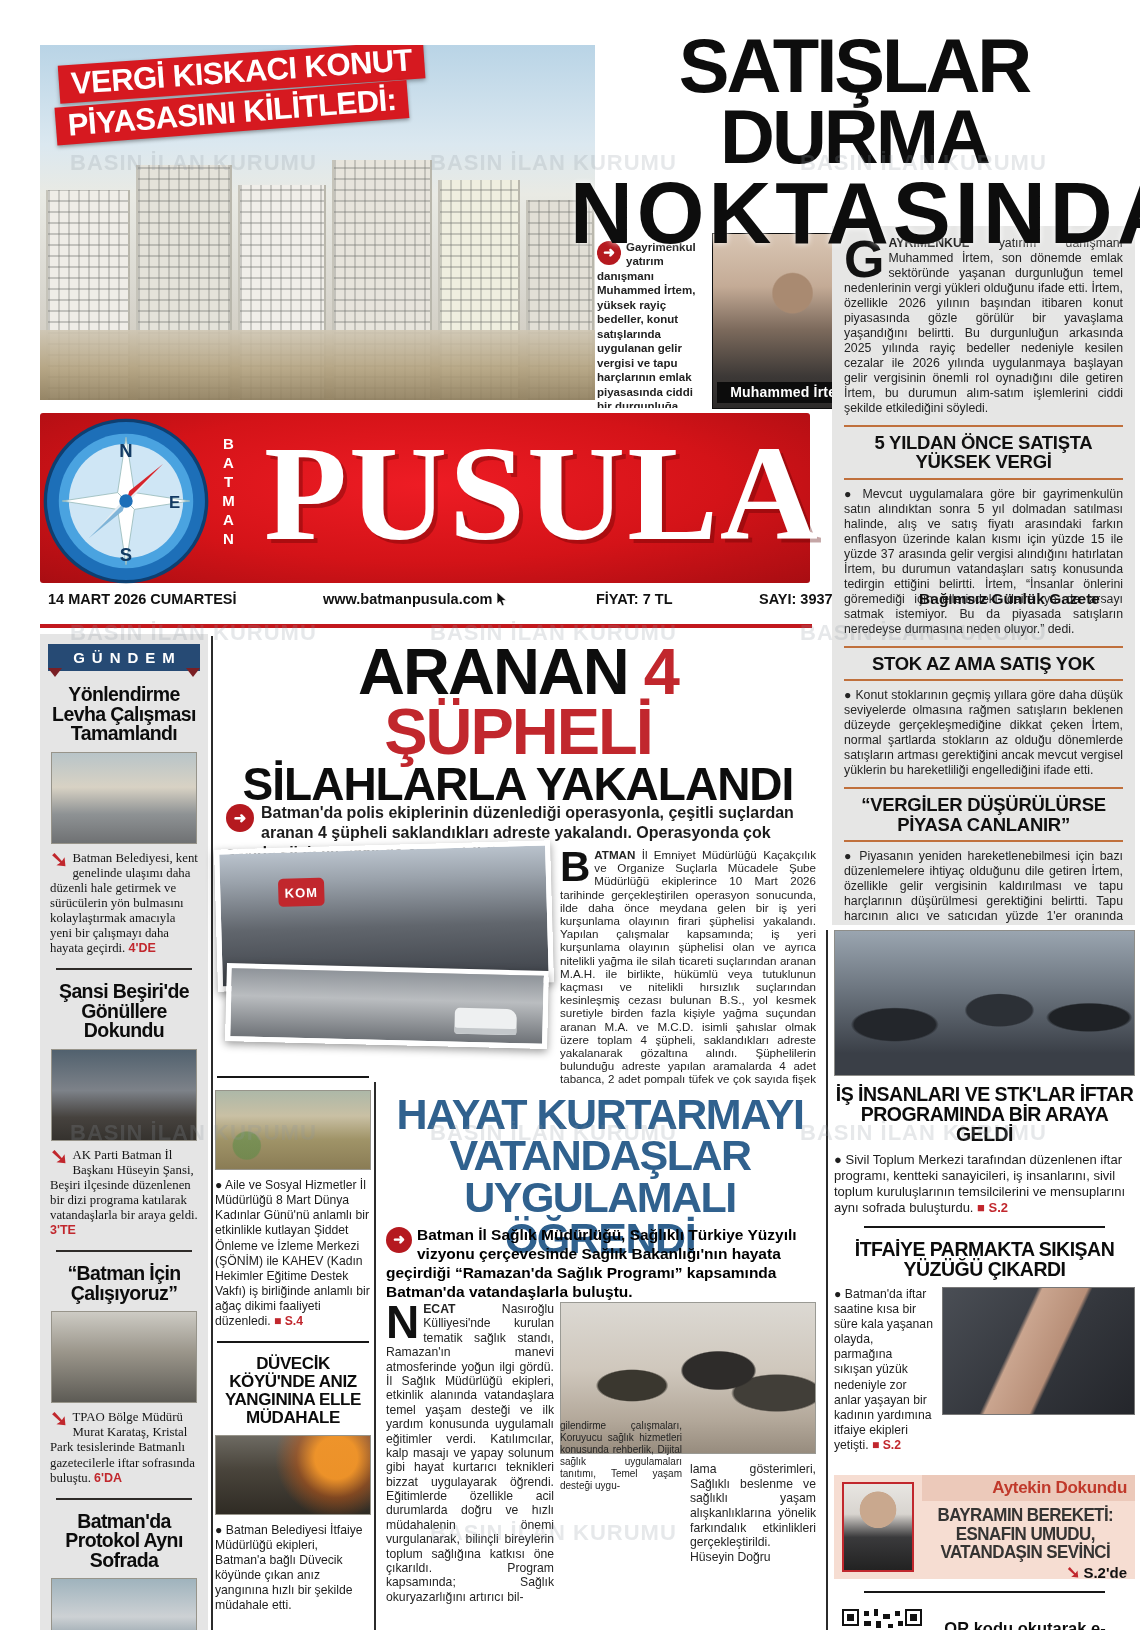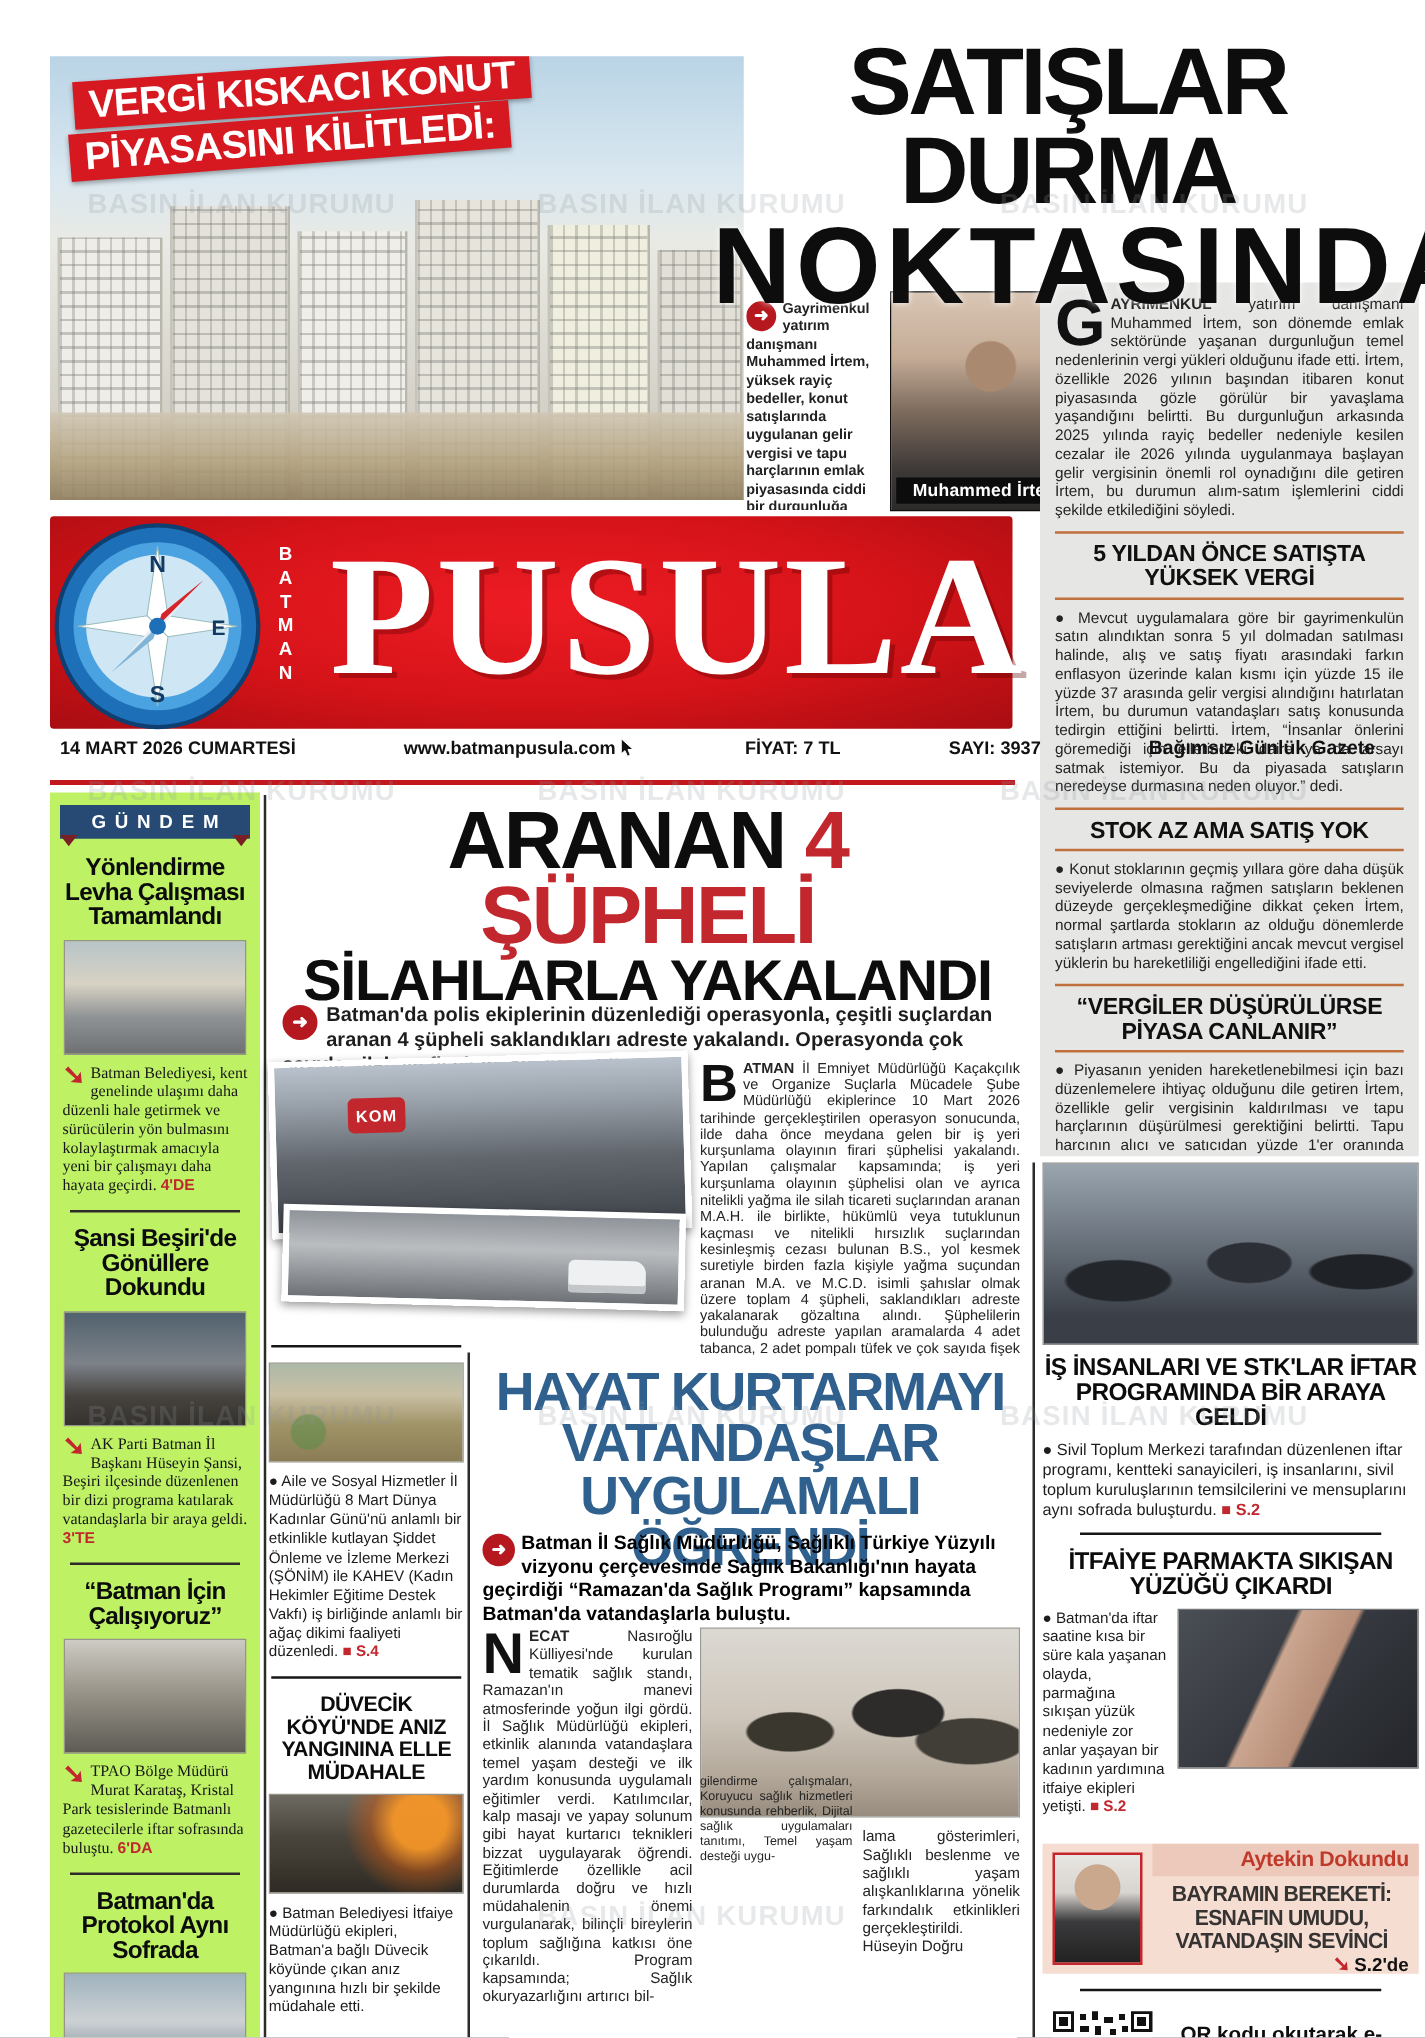--- a/index.html
+++ b/index.html
@@ -88,21 +88,21 @@
 
   .dateline { position:absolute; left:48px; top:590px; width:1052px;
     display:flex; justify-content:space-between; align-items:center;
     font-weight:800; font-size:14.5px; color:#111; }
   .dateline .slogan { font-size:15.5px; }
   .cursor-icon { display:inline-block; margin-left:4px; vertical-align:-3px; }
   .red-rule { position:absolute; left:40px; top:624px; width:772px; height:4px; background:#c2181d; }
 
   
   .sidebar { position:absolute; left:40px; top:634px; width:168px; height:996px;
-    background:#bef264; overflow:hidden; }
+    background:#e5e5e5; overflow:hidden; }
   .gundem { position:relative; margin:10px 8px 2px; height:27px; background:#264a74;
     display:flex; align-items:center; justify-content:center;
     color:#fff; font-weight:800; font-size:15px; letter-spacing:7px; padding-left:7px; }
   .gundem::before { content:""; position:absolute; left:0; bottom:-13px;
     border:7px solid transparent; border-top:9px solid #7a1f24; }
   .gundem::after { content:""; position:absolute; right:0; bottom:-13px;
     border:7px solid transparent; border-top:9px solid #7a1f24; }
   .sb-story { padding:12px 10px 0; }
   .sb-title { font-size:19.5px; font-weight:800; text-align:center; line-height:1.0;
     color:#0c0c0c; letter-spacing:-0.6px; }

